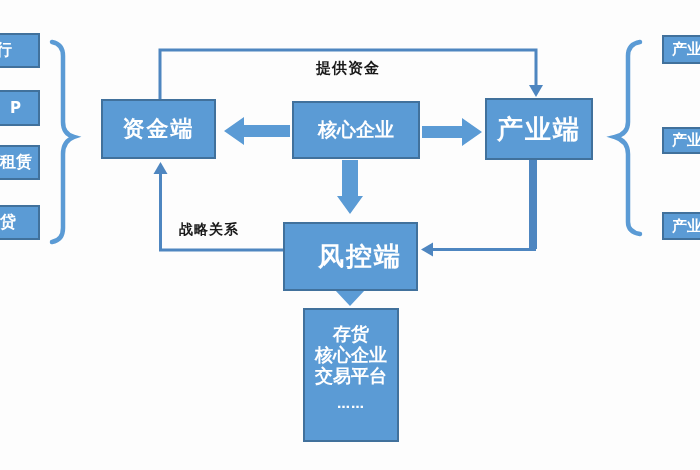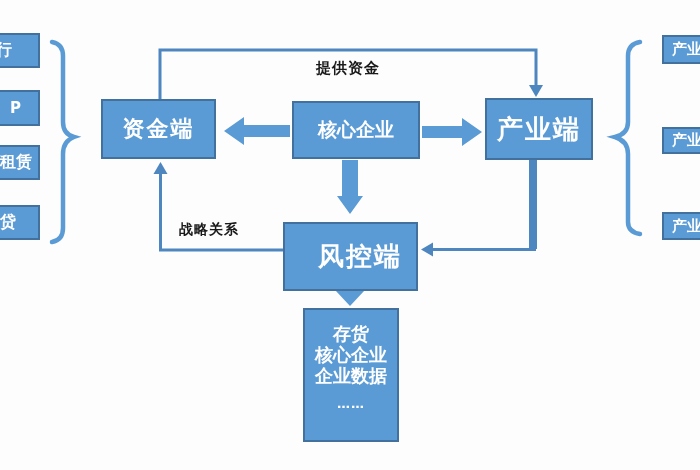--- a/index.html
+++ b/index.html
@@ -119,20 +119,20 @@
     <span>产业端</span>
   </div>
 
   <div class="node node-risk">
     <span>风控端</span>
   </div>
 
   <div class="node node-assets">
     <span>存货</span>
     <span>核心企业</span>
-    <span>企业数据</span>
+    <span>交易平台</span>
     <span class="assets-dots">……</span>
   </div>
 
   <div class="edge-label lbl-funds">提供资金</div>
   <div class="edge-label lbl-data">战略关系</div>
 
 </div>
 
 </body></html>

